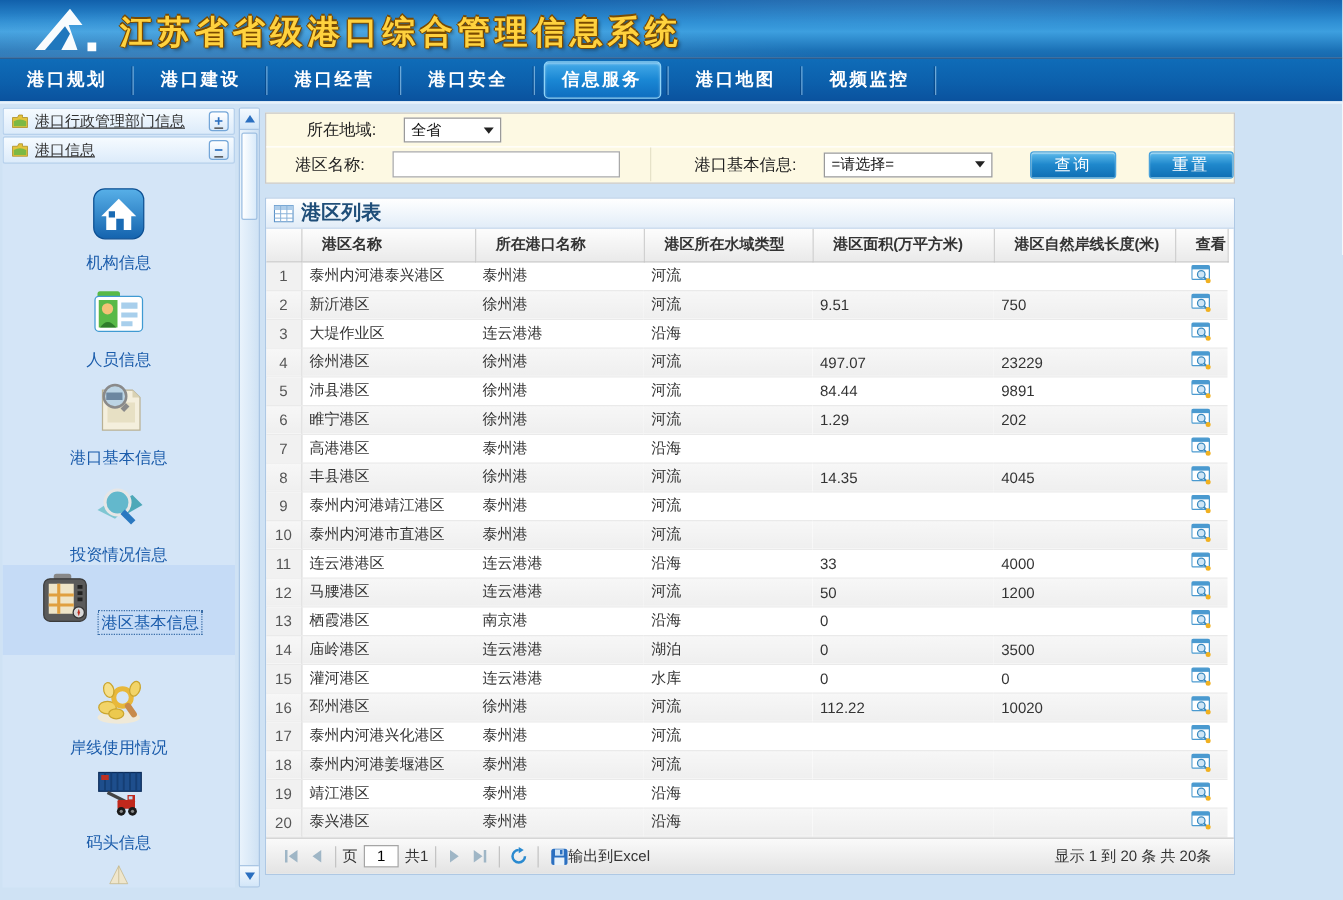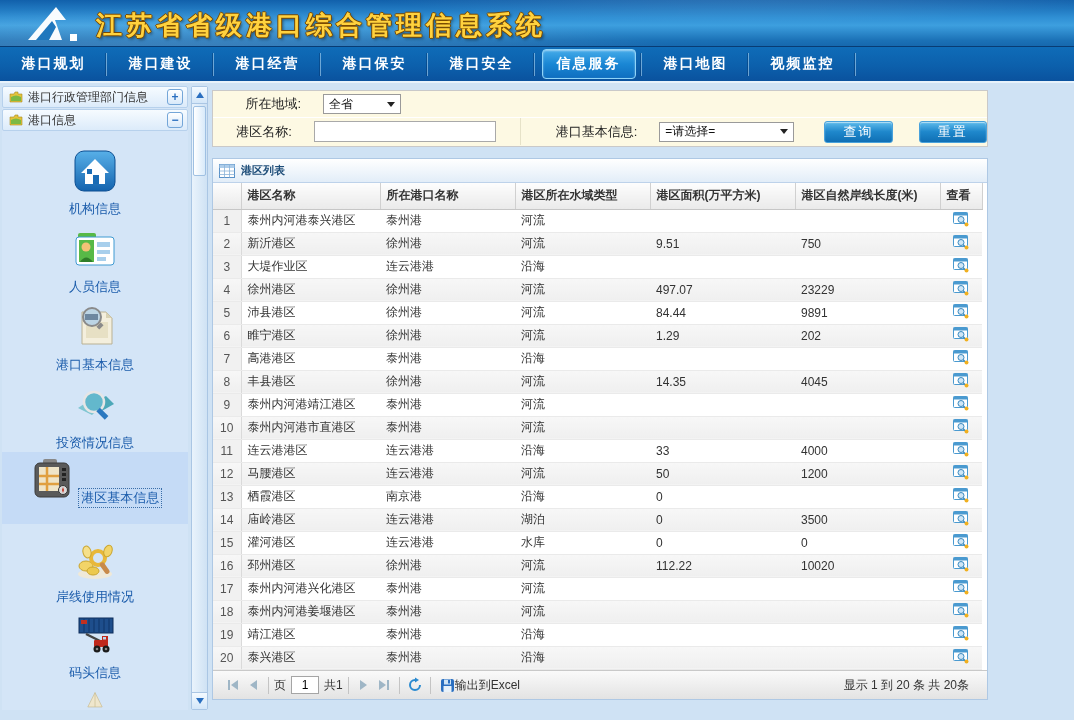--- a/index.html
+++ b/index.html
@@ -31,21 +31,21 @@
   .nav-tab.active span.pill { background:linear-gradient(180deg,#45abe9 0%,#1a87d4 50%,#0e6ec0 100%);
     border:1px solid #8fd4f8; border-radius:4px; padding:5px 14px;
     box-shadow:inset 0 1px 2px rgba(255,255,255,.5); }
   .nav-tab span.pill { padding:5px 14px; }
 
   
   #sidebar { position:absolute; left:2px; top:86px; width:206px; height:624px; }
   #side-list { position:absolute; left:0; top:0; width:186px; height:624px; background:#d4e5f7; overflow:hidden; }
   .acc-row { height:22px; margin-bottom:1px; display:flex; align-items:center; padding:0 4px 0 6px;
     background:linear-gradient(180deg,#f6fbff 0%,#dcebfa 100%); border:1px solid #b7d1ec; border-radius:2px;
-    font-size:12px; color:#333; cursor:pointer; }
+    font-size:12px; color:#333; cursor:pointer;text-decoration:underline; }
   .acc-row .acc-label { flex:1; margin-left:5px; white-space:nowrap; }
   .acc-toggle { width:16px; height:16px; border:1px solid #74a6d8; border-radius:3px;
     background:linear-gradient(180deg,#ffffff,#d8e9fa); color:#2a6fc0; font-size:12px; font-weight:bold;
     display:flex; align-items:center; justify-content:center; line-height:1; cursor:pointer; }
   .side-item { position:absolute; left:0; width:186px; text-align:center; cursor:pointer; padding-top:4px; }
   .side-item.selected { background:#c5dbf6; }
   .side-item .ic { display:inline-block; width:46px; height:46px; }
   .side-item .lbl { display:block; margin-top:2px; font-size:13px; color:#1b5cab; }
   .side-item.selected .lbl { outline:1px dotted #3a6ea8; display:inline-block; padding:0 2px; }
 
@@ -83,29 +83,29 @@
     background:linear-gradient(180deg,#5fbcec 0%,#1f88cc 48%,#0f6fb4 100%);
     color:#fff; font-size:13px; letter-spacing:2px; cursor:pointer;
     box-shadow:inset 0 1px 1px rgba(255,255,255,.55); font-family:inherit; }
   #query-btn { margin-left:14px; }
 
   
   #table-panel { position:absolute; left:212px; top:158px; width:776px; height:542px;
     border:1px solid #aec8e4; background:#fff; }
   #panel-header { height:24px; background:linear-gradient(180deg,#ffffff 0%,#e2edf8 100%);
     border-bottom:1px solid #bdd2ea; display:flex; align-items:center; padding-left:6px; }
-  #panel-title { margin-left:6px; font-size:11px; font-weight:bold; color:#1f4e79; }
+  #panel-title { margin-left:6px; font-size:16px; font-weight:bold; color:#1f4e79; }
   #grid-wrap { height:487px; overflow:hidden; }
   table#grid { border-collapse:collapse; table-layout:fixed; width:769px; }
   #grid col.c-num{width:28px} #grid col.c-name{width:139px} #grid col.c-port{width:135px}
   #grid col.c-water{width:135px} #grid col.c-area{width:145px} #grid col.c-shore{width:145px}
   #grid col.c-view{width:42px}
   #grid thead td { height:26px; background:linear-gradient(180deg,#fdfdfd 0%,#eaeaea 100%);
     border-right:1px solid #d0d0d0; border-bottom:1px solid #c6c6c6; font-size:12px; font-weight:bold;
-    color:#333; padding-left:6px; }
+    color:#333; padding-left:16px; }
   #grid thead td.num-h { padding-left:0; }
   #grid tbody td { height:23px; font-size:12px; color:#333; padding-left:6px;
     border-bottom:1px solid #eaeaea; white-space:nowrap; overflow:hidden; }
   #grid tbody tr.alt td { background:linear-gradient(180deg,#f7f7f7,#efefef); }
   #grid tbody td.num { background:#f1f1f1; border-right:1px solid #dadada; color:#555;
     text-align:center; padding-left:0; }
   #grid tbody td.view-cell { text-align:center; padding-left:0; cursor:pointer; }
 
   
   #pager { position:absolute; left:0; bottom:0; width:774px; height:29px;
@@ -135,23 +135,20 @@
 
   <div id="nav">
     <div class="nav-tab">
         <span class="pill">港口规划</span>
       </div>
     <div class="nav-tab">
         <span class="pill">港口建设</span>
       </div>
     <div class="nav-tab">
         <span class="pill">港口经营</span>
-      </div>
-    <div class="nav-tab">
-        <span class="pill">港口保安</span>
       </div>
     <div class="nav-tab">
         <span class="pill">港口安全</span>
       </div>
     <div class="nav-tab active">
         <span class="pill">信息服务</span>
       </div>
     <div class="nav-tab">
         <span class="pill">港口地图</span>
       </div>

